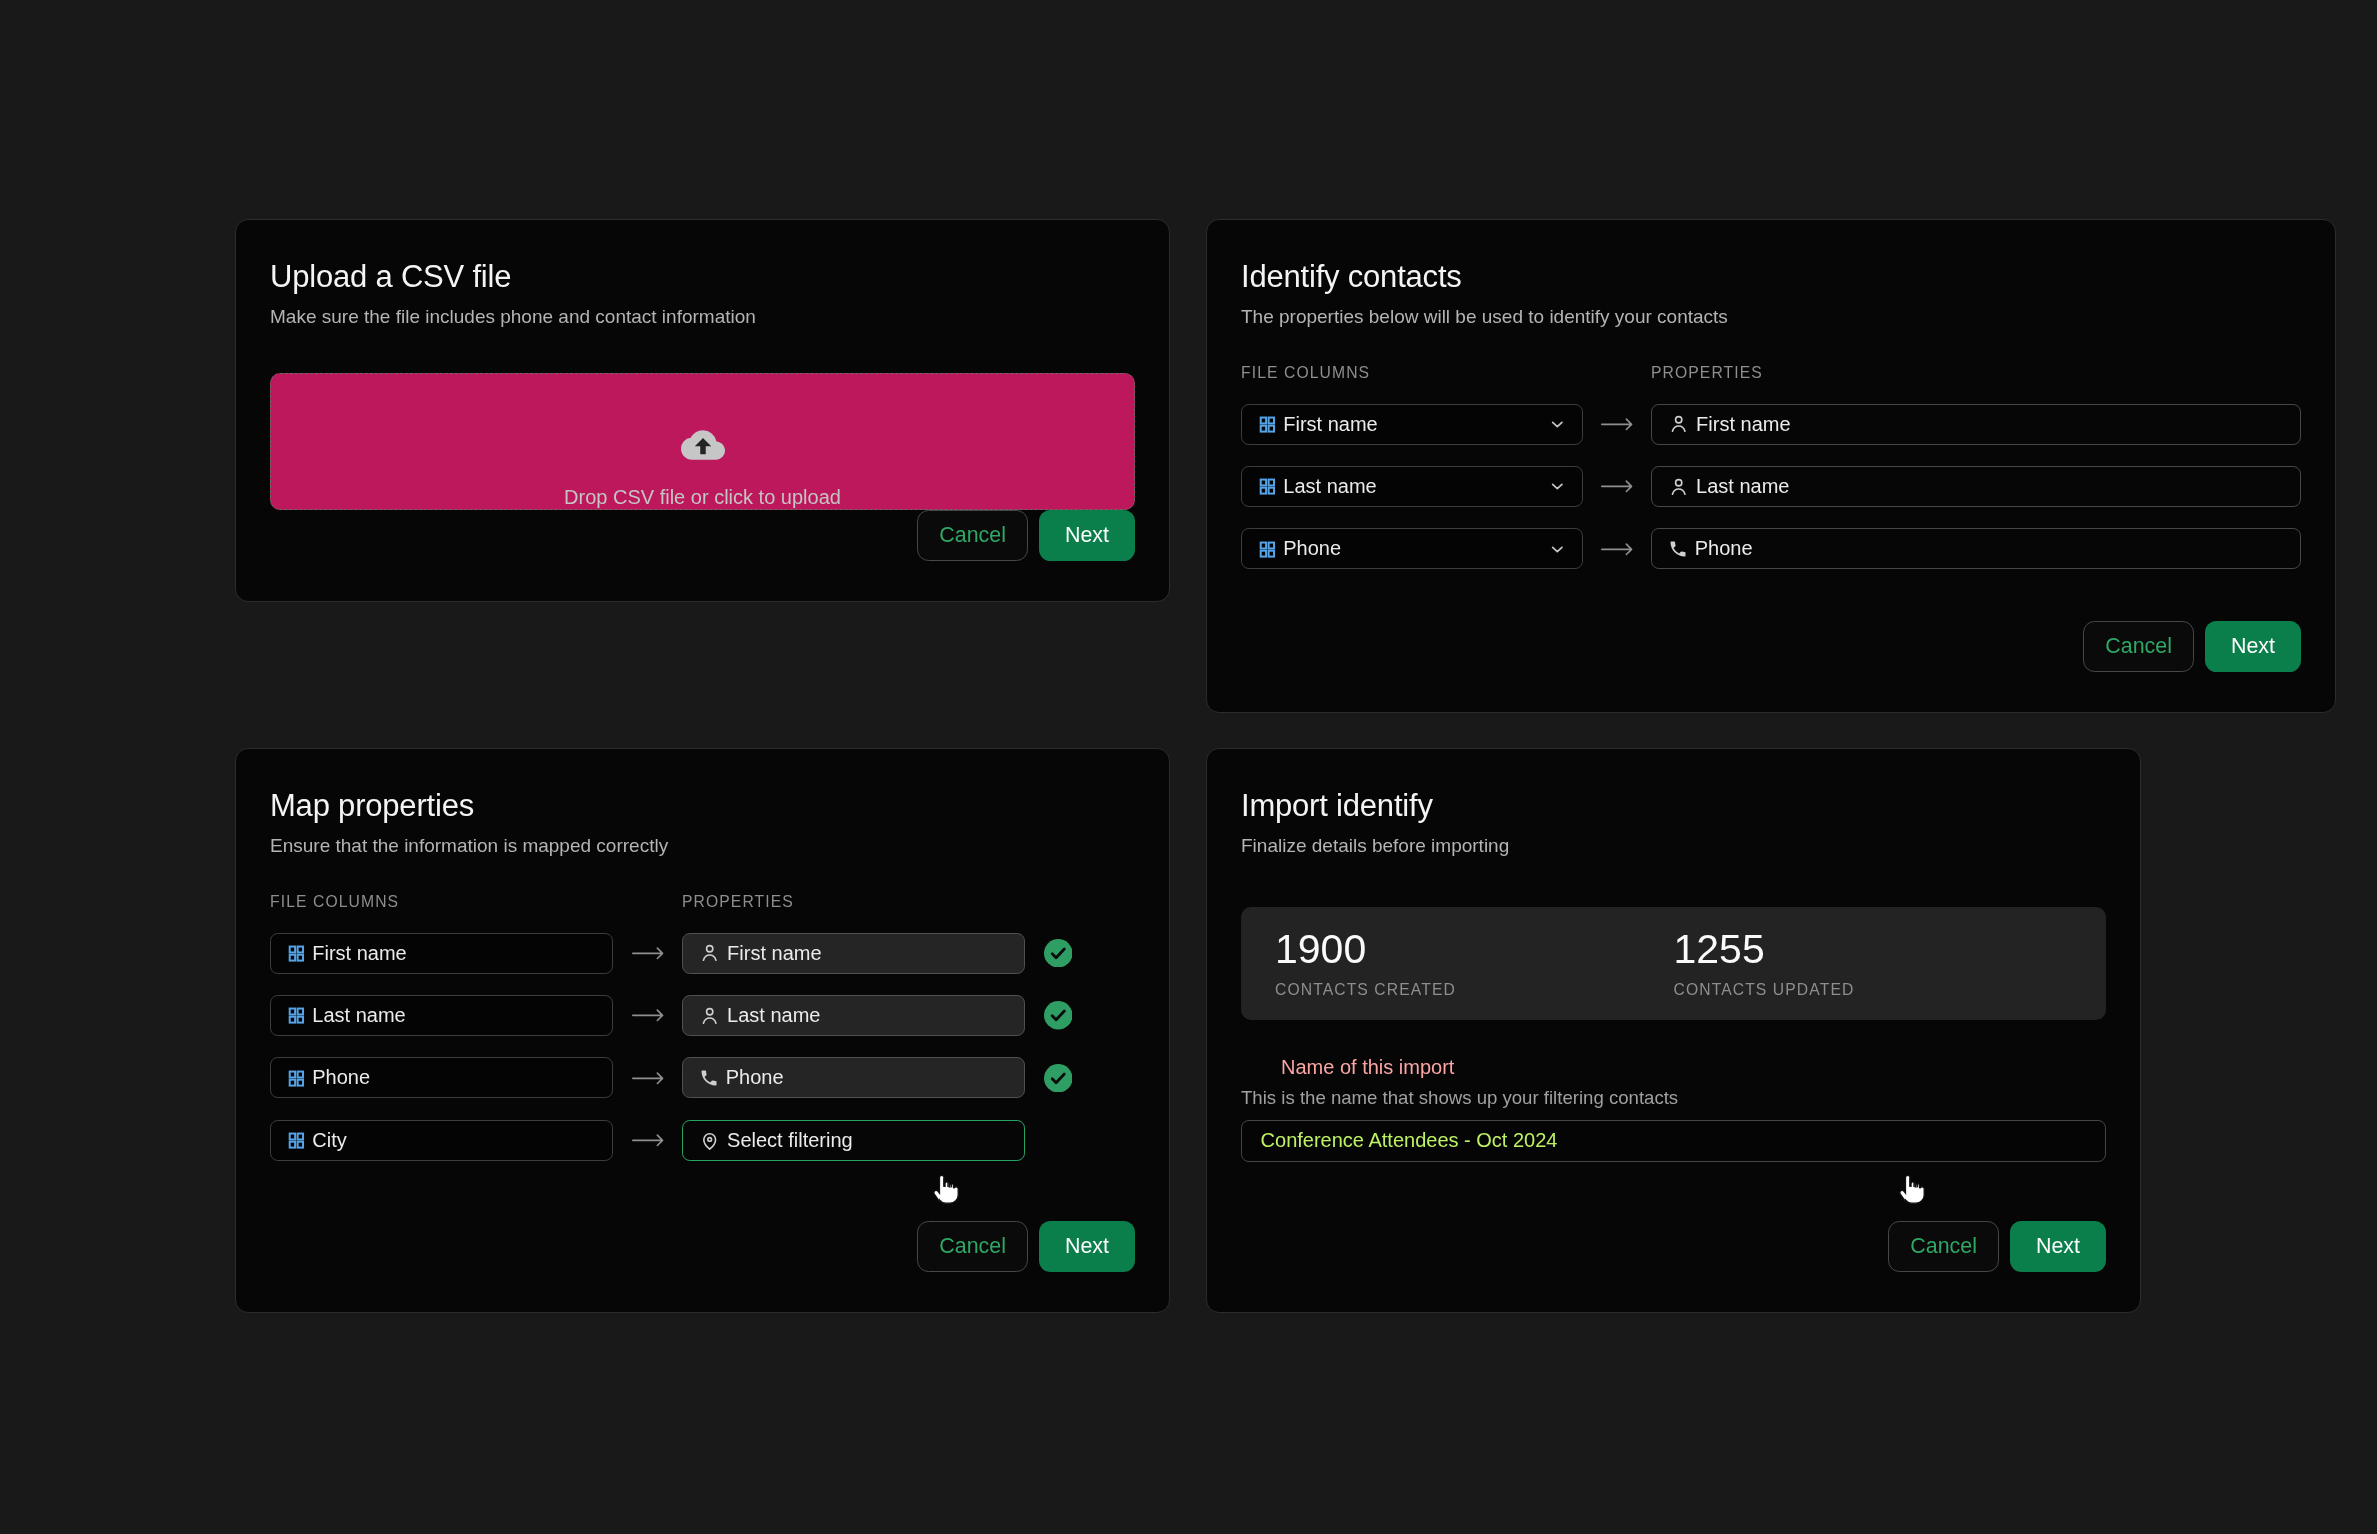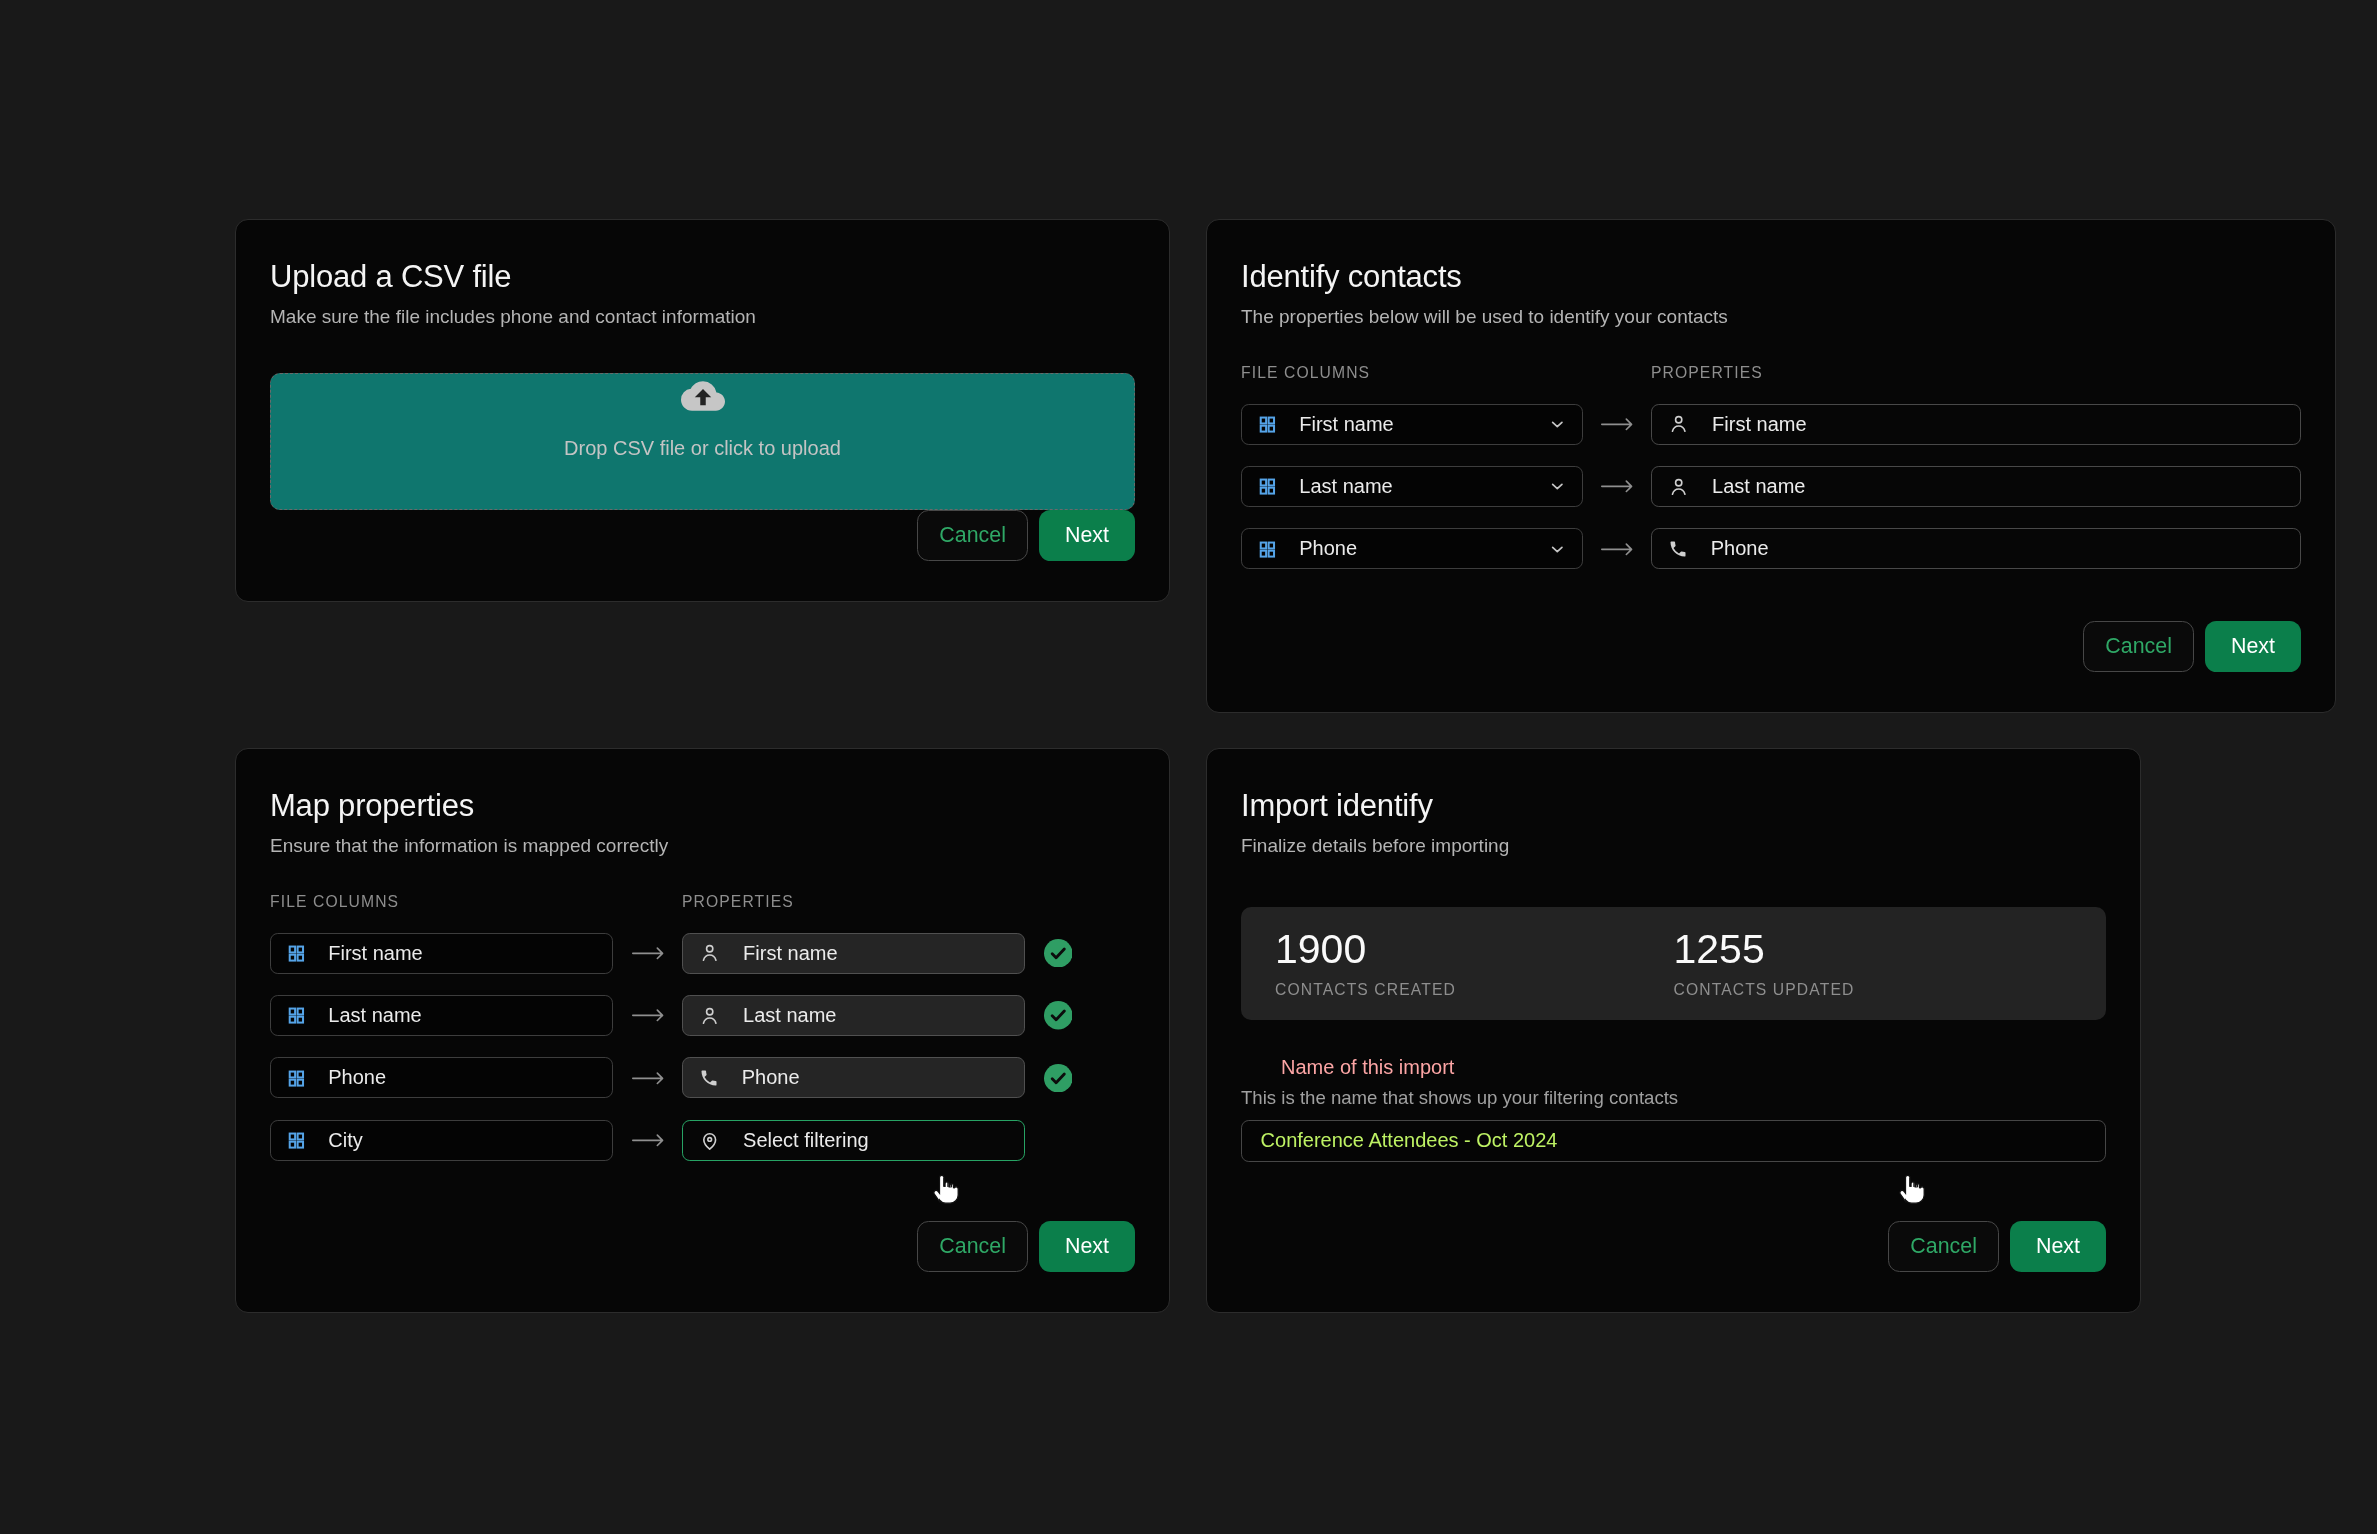--- a/index.html
+++ b/index.html
@@ -15,33 +15,33 @@
   #panel-upload  {left:235px;top:219px;width:935px;height:383px;}
   #panel-identify{left:1206px;top:219px;width:1130px;height:494px;}
   #panel-map     {left:235px;top:748px;width:935px;height:565px;}
   #panel-import  {left:1206px;top:748px;width:935px;height:565px;}
 
   .title{font-size:31px;font-weight:500;color:#f4f4f4;letter-spacing:-0.2px;line-height:1.1;}
   .subtitle{margin-top:11.4px;font-size:19px;color:#b4b4b4;line-height:1.25;}
 
   
   .dropzone{
-    margin-top:44px;height:191px;background:#0f766e;border:1.4px dashed #6a6a6a;border-radius:10px;
-    display:flex;flex-direction:column;align-items:center;justify-content:flex-start;gap:18.6px;cursor:pointer;
+    margin-top:44px;height:191px;background:#be185d;border:1.4px dashed #6a6a6a;border-radius:10px;
+    display:flex;flex-direction:column;align-items:center;justify-content:flex-end;gap:18.6px;cursor:pointer;
   }
   .dz-label{font-size:20px;color:#c4c4c4;}
 
   
   .grid-identify{display:grid;grid-template-columns:342px 68px 1fr;align-items:center;}
   .grid-map{display:grid;grid-template-columns:343px 69px 343px 1fr;align-items:center;}
   .col-headers{margin-top:35px;}
   .col-header{font-size:15.7px;font-weight:500;letter-spacing:1.1px;color:#8e8e8e;}
   .rows{margin-top:21.4px;display:flex;flex-direction:column;gap:21.4px;}
   .box{
-    height:41px;border-radius:7.8px;display:flex;align-items:center;gap:23px;padding:0 15.7px;
+    height:41px;border-radius:7.8px;display:flex;align-items:center;gap:7px;padding:0 15.7px;
     font-size:20px;color:#ebebeb;background:#040404;border:0.7px solid #3d3d3d;cursor:pointer;
   }
   .box .chev{margin-left:auto;display:flex;}
   .box.prop{border:0.7px solid #484848;background:#060606;}
   .box.prop-mapped{background:#252525;border:0.7px solid #505050;}
   .box.prop-select{background:#060606;border:1.4px solid #27a364;}
   .arrowcell{display:flex;justify-content:center;align-items:center;}
   .checkcell{display:flex;align-items:center;padding-left:18.6px;}
   .ic{display:flex;align-items:center;}
 

